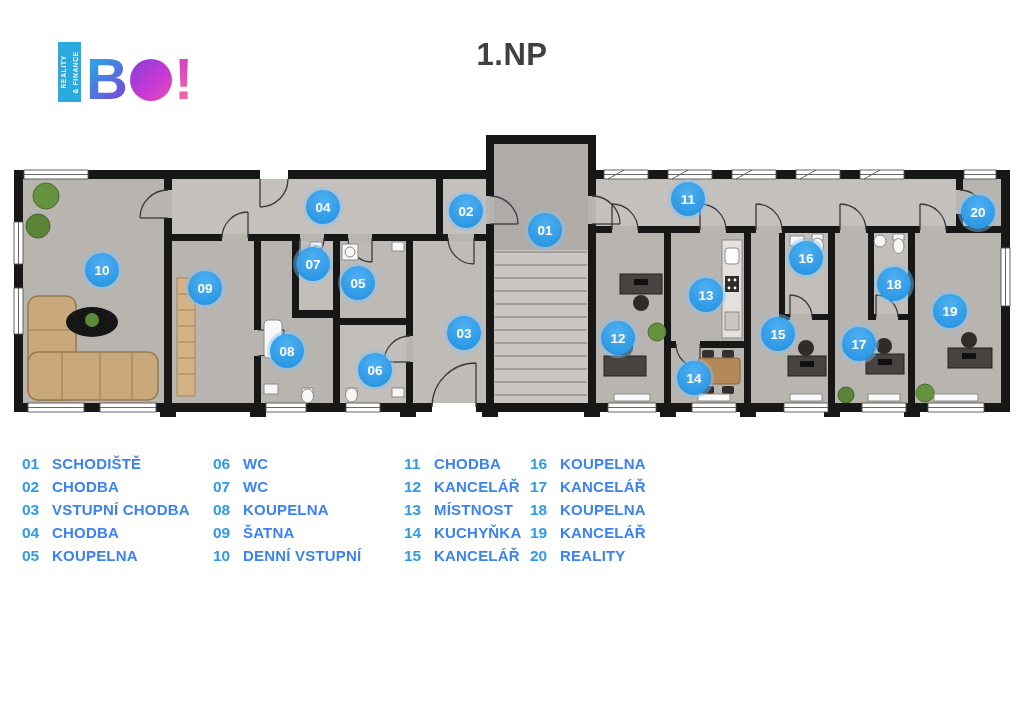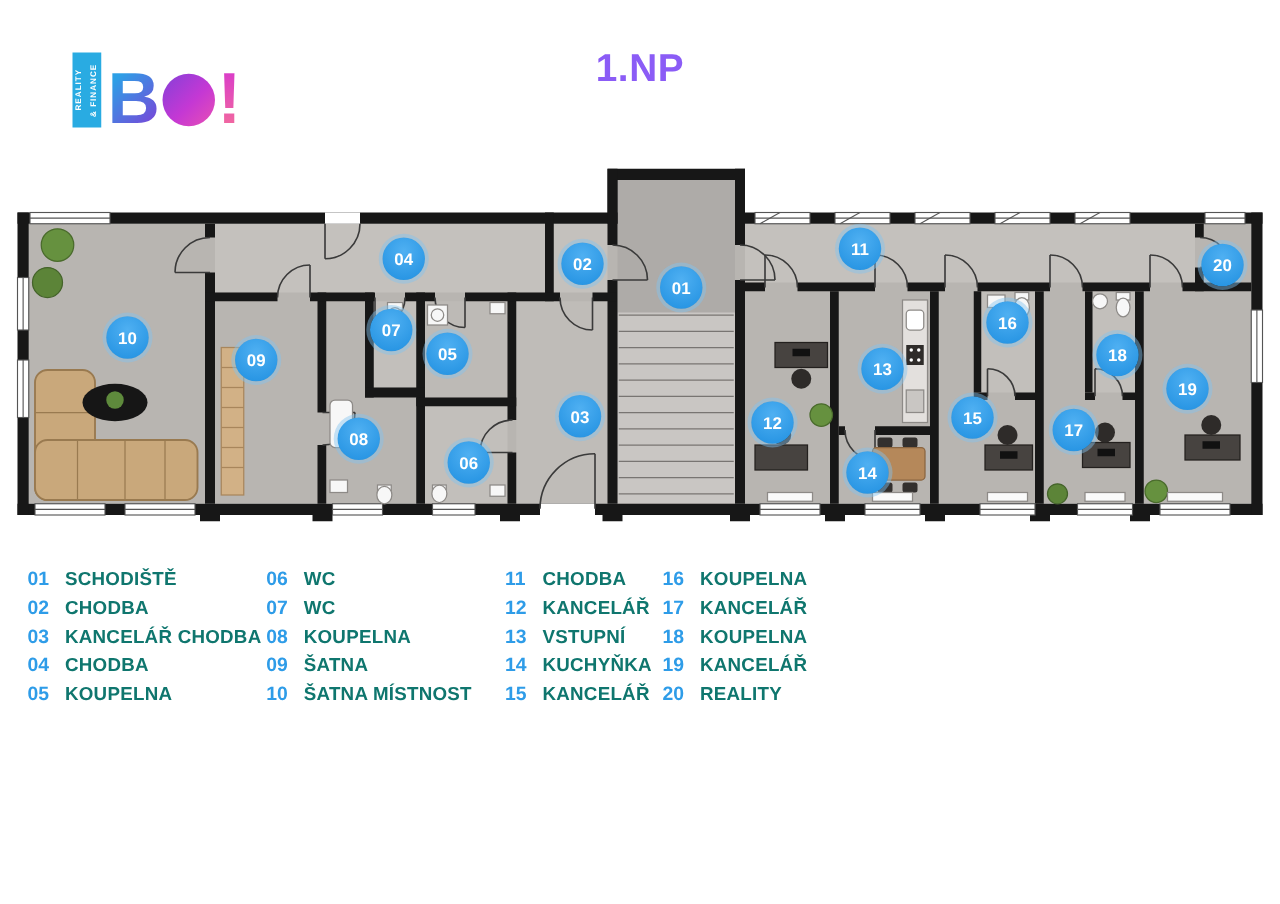--- a/index.html
+++ b/index.html
@@ -1,19 +1,19 @@
 <!DOCTYPE html>
 <html><head>
 <meta charset="utf-8">
 <style>
   html,body{margin:0;padding:0;background:#fff;}
   .page{position:relative;width:1024px;height:723px;background:#ffffff;overflow:hidden;
         font-family:"Liberation Sans",sans-serif;}
   .title{position:absolute;top:16px;left:0;right:0;text-align:center;font-size:31px;
-         font-weight:700;color:#8b5cf6;letter-spacing:.5px;}
+         font-weight:700;color:#404040;letter-spacing:.5px;}
   
   .logo{position:absolute;top:42px;left:58px;display:flex;align-items:flex-end;}
   .logo-bar{width:23px;height:60px;background:#29abe2;display:flex;flex-direction:row;
             align-items:center;justify-content:center;}
   .tag{writing-mode:vertical-rl;transform:rotate(180deg);color:#fff;font-size:6.5px;
        font-weight:700;letter-spacing:.8px;line-height:1.7;}
   .logo-text{display:flex;align-items:flex-end;margin-left:5px;}
   .lb{font-size:58px;font-weight:800;line-height:.8;
       background:linear-gradient(135deg,#2da0e6 15%,#7a43d8 95%);
       -webkit-background-clip:text;background-clip:text;color:transparent;}
@@ -26,21 +26,21 @@
   .plan-svg{position:absolute;left:0;top:0;}
   .badge{position:absolute;width:34px;height:34px;border-radius:50%;
          background:radial-gradient(circle at 50% 32%,#4fb0f2,#1f8fe0);
          box-shadow:0 0 0 3px rgba(130,195,240,.45);
          color:#fff;font-weight:700;font-size:13.5px;
          display:flex;align-items:center;justify-content:center;}
   
   .legend-col{position:absolute;top:455px;}
   .legend-item{display:flex;align-items:baseline;height:23px;}
   .ln{color:#2e9ce8;font-weight:700;font-size:15.5px;width:30px;flex:0 0 30px;}
-  .ll{color:#0f766e;font-weight:700;font-size:15px;letter-spacing:.2px;white-space:nowrap;}
+  .ll{color:#3b82f6;font-weight:700;font-size:15px;letter-spacing:.2px;white-space:nowrap;}
   .col-1{left:22px;} .col-2{left:213px;} .col-3{left:404px;} .col-4{left:530px;}
 </style>
 </head>
 <body>
 
 <div class="page">
 
   <div>
     <div class="logo">
       <div class="logo-bar">
@@ -360,21 +360,21 @@
       <div class="legend-item">
           <span class="ln">01</span>
           <span class="ll">SCHODIŠTĚ</span>
         </div>
       <div class="legend-item">
           <span class="ln">02</span>
           <span class="ll">CHODBA</span>
         </div>
       <div class="legend-item">
           <span class="ln">03</span>
-          <span class="ll">KANCELÁŘ CHODBA</span>
+          <span class="ll">VSTUPNÍ CHODBA</span>
         </div>
       <div class="legend-item">
           <span class="ln">04</span>
           <span class="ll">CHODBA</span>
         </div>
       <div class="legend-item">
           <span class="ln">05</span>
           <span class="ll">KOUPELNA</span>
         </div>
     </div>
@@ -390,35 +390,35 @@
       <div class="legend-item">
           <span class="ln">08</span>
           <span class="ll">KOUPELNA</span>
         </div>
       <div class="legend-item">
           <span class="ln">09</span>
           <span class="ll">ŠATNA</span>
         </div>
       <div class="legend-item">
           <span class="ln">10</span>
-          <span class="ll">ŠATNA MÍSTNOST</span>
+          <span class="ll">DENNÍ VSTUPNÍ</span>
         </div>
     </div>
     <div class="legend-col col-3">
       <div class="legend-item">
           <span class="ln">11</span>
           <span class="ll">CHODBA</span>
         </div>
       <div class="legend-item">
           <span class="ln">12</span>
           <span class="ll">KANCELÁŘ</span>
         </div>
       <div class="legend-item">
           <span class="ln">13</span>
-          <span class="ll">VSTUPNÍ</span>
+          <span class="ll">MÍSTNOST</span>
         </div>
       <div class="legend-item">
           <span class="ln">14</span>
           <span class="ll">KUCHYŇKA</span>
         </div>
       <div class="legend-item">
           <span class="ln">15</span>
           <span class="ll">KANCELÁŘ</span>
         </div>
     </div>

